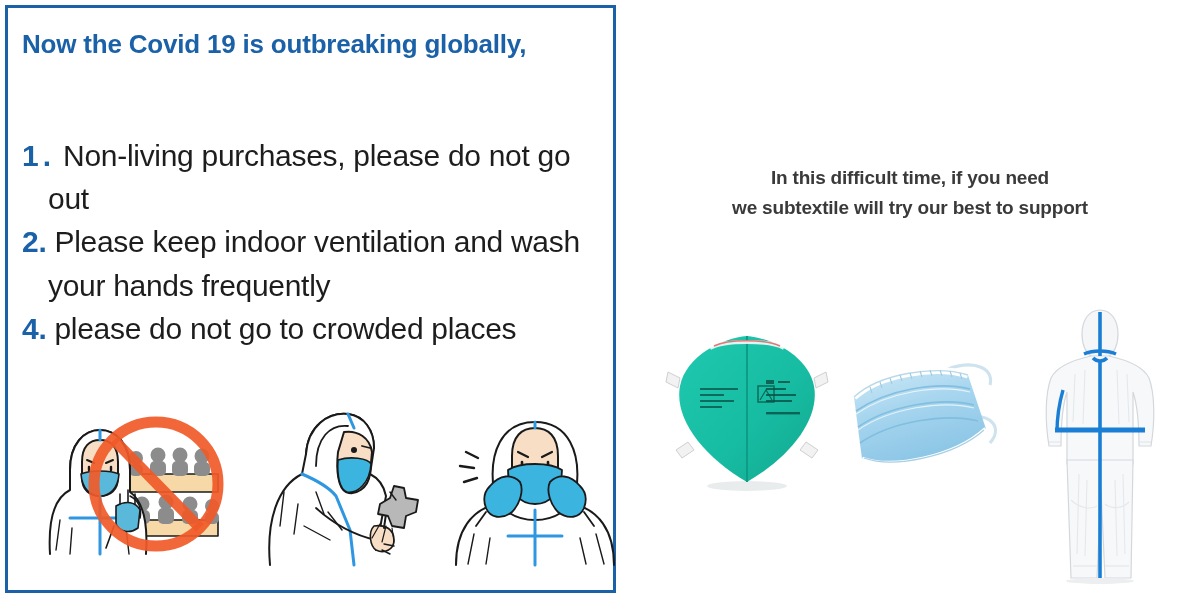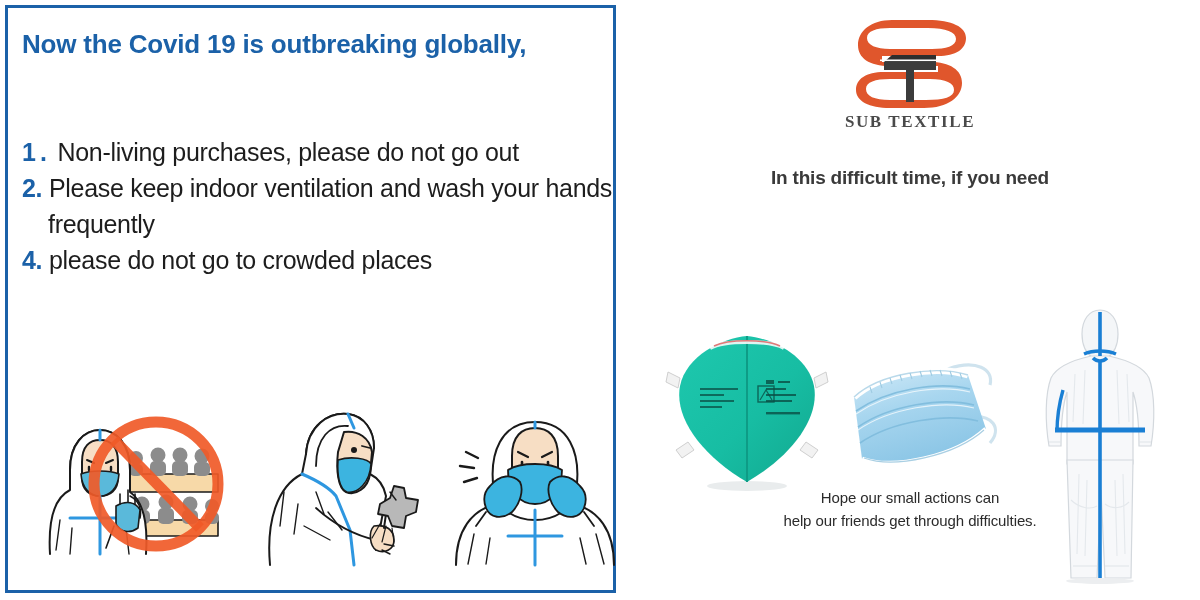--- a/index.html
+++ b/index.html
@@ -36,21 +36,21 @@
   }
   #tips-heading .hl { display: block; }
 
   #tips-list {
     position: absolute;
     left: 14px; top: 126px;
     width: 592px;
     list-style: none;
   }
   .tip-item {
-    font-size: 25px;
+    font-size: 30px;
     line-height: 1.44;
     color: #1d1d1d;
     letter-spacing: -0.3px;
     text-indent: -26px;
     padding-left: 26px;
   }
   .tip-num {
     color: #1B61A8;
     font-weight: bold;
   }
@@ -278,41 +278,24 @@
 
           <path d="M16 52 l12 6 M10 66 l14 2 M14 82 l13 -4" stroke-width="2.4"></path>
         </g>
       </svg>
 
     </div>
   </section>
 
   <section id="right-panel">
 
-    <div id="logo-block">
-      <svg id="logo-mark" width="128" height="92" viewBox="0 0 128 92">
-
-        <path fill="#E0562C" d="M82 2 H46 C25 2 12 13 12 27 C12 40 23 48 44 48 H92 V54 H38 C20 54 10 61 10 72
-                 C10 83 23 90 44 90 H78 C102 90 116 79 116 65 C116 52 104 44 84 44 H36 V38 H92
-                 C110 38 120 31 120 20 C120 9 106 2 82 2 Z
-                 M44 10 H82 C100 10 110 14 110 21 C110 28 100 31 86 31 H44 C30 31 21 27 21 20 C21 13 30 10 44 10 Z
-                 M44 61 H84 C100 61 108 65 108 72 C108 79 98 82 80 82 H44 C28 82 20 78 20 71 C20 64 29 61 44 61 Z"></path>
-
-        <g fill="#3c3c3c">
-          <path d="M38 44 H90 V52 H68 V84 H60 V52 H38 Z"></path>
-          <path d="M38 44 L46 37 H90 L90 44 Z" fill="#2e2e2e"></path>
-        </g>
-
-        <rect x="34" y="41.5" width="60" height="1.6" fill="#ffffff"></rect>
-      </svg>
-      <span id="logo-wordmark">SUB  TEXTILE</span>
-    </div>
 
     <h2 id="support-message">
       <span class="ml">In this difficult time, if you need</span>
+      <span class="ml">we subtextile will try our best to support</span>
     </h2>
 
     <div id="products">
 
       <svg class="product" id="product-n95" viewBox="0 0 170 165">
         <defs>
           <linearGradient id="n95g" x1="0" y1="0" x2="1" y2="1">
             <stop offset="0%" stop-color="#1ec8ae"></stop>
             <stop offset="55%" stop-color="#17bda3"></stop>
             <stop offset="100%" stop-color="#12a88f"></stop>
@@ -428,19 +411,15 @@
             <path d="M44 170 L42 250 M52 176 L50 252 M80 176 L82 252 M88 170 L90 250"></path>
             <path d="M36 196 C44 204 56 206 62 202 M70 200 C78 206 88 204 94 198"></path>
           </g>
 
           <ellipse cx="65" cy="277" rx="34" ry="3" fill="#eceef0"></ellipse>
         </g>
       </svg>
 
     </div>
 
-    <p id="hope-note">
-      <span class="nl">Hope our small actions can</span>
-      <span class="nl">help our friends get through difficulties.</span>
-    </p>
 
   </section>
 </div>
 
 </body></html>

